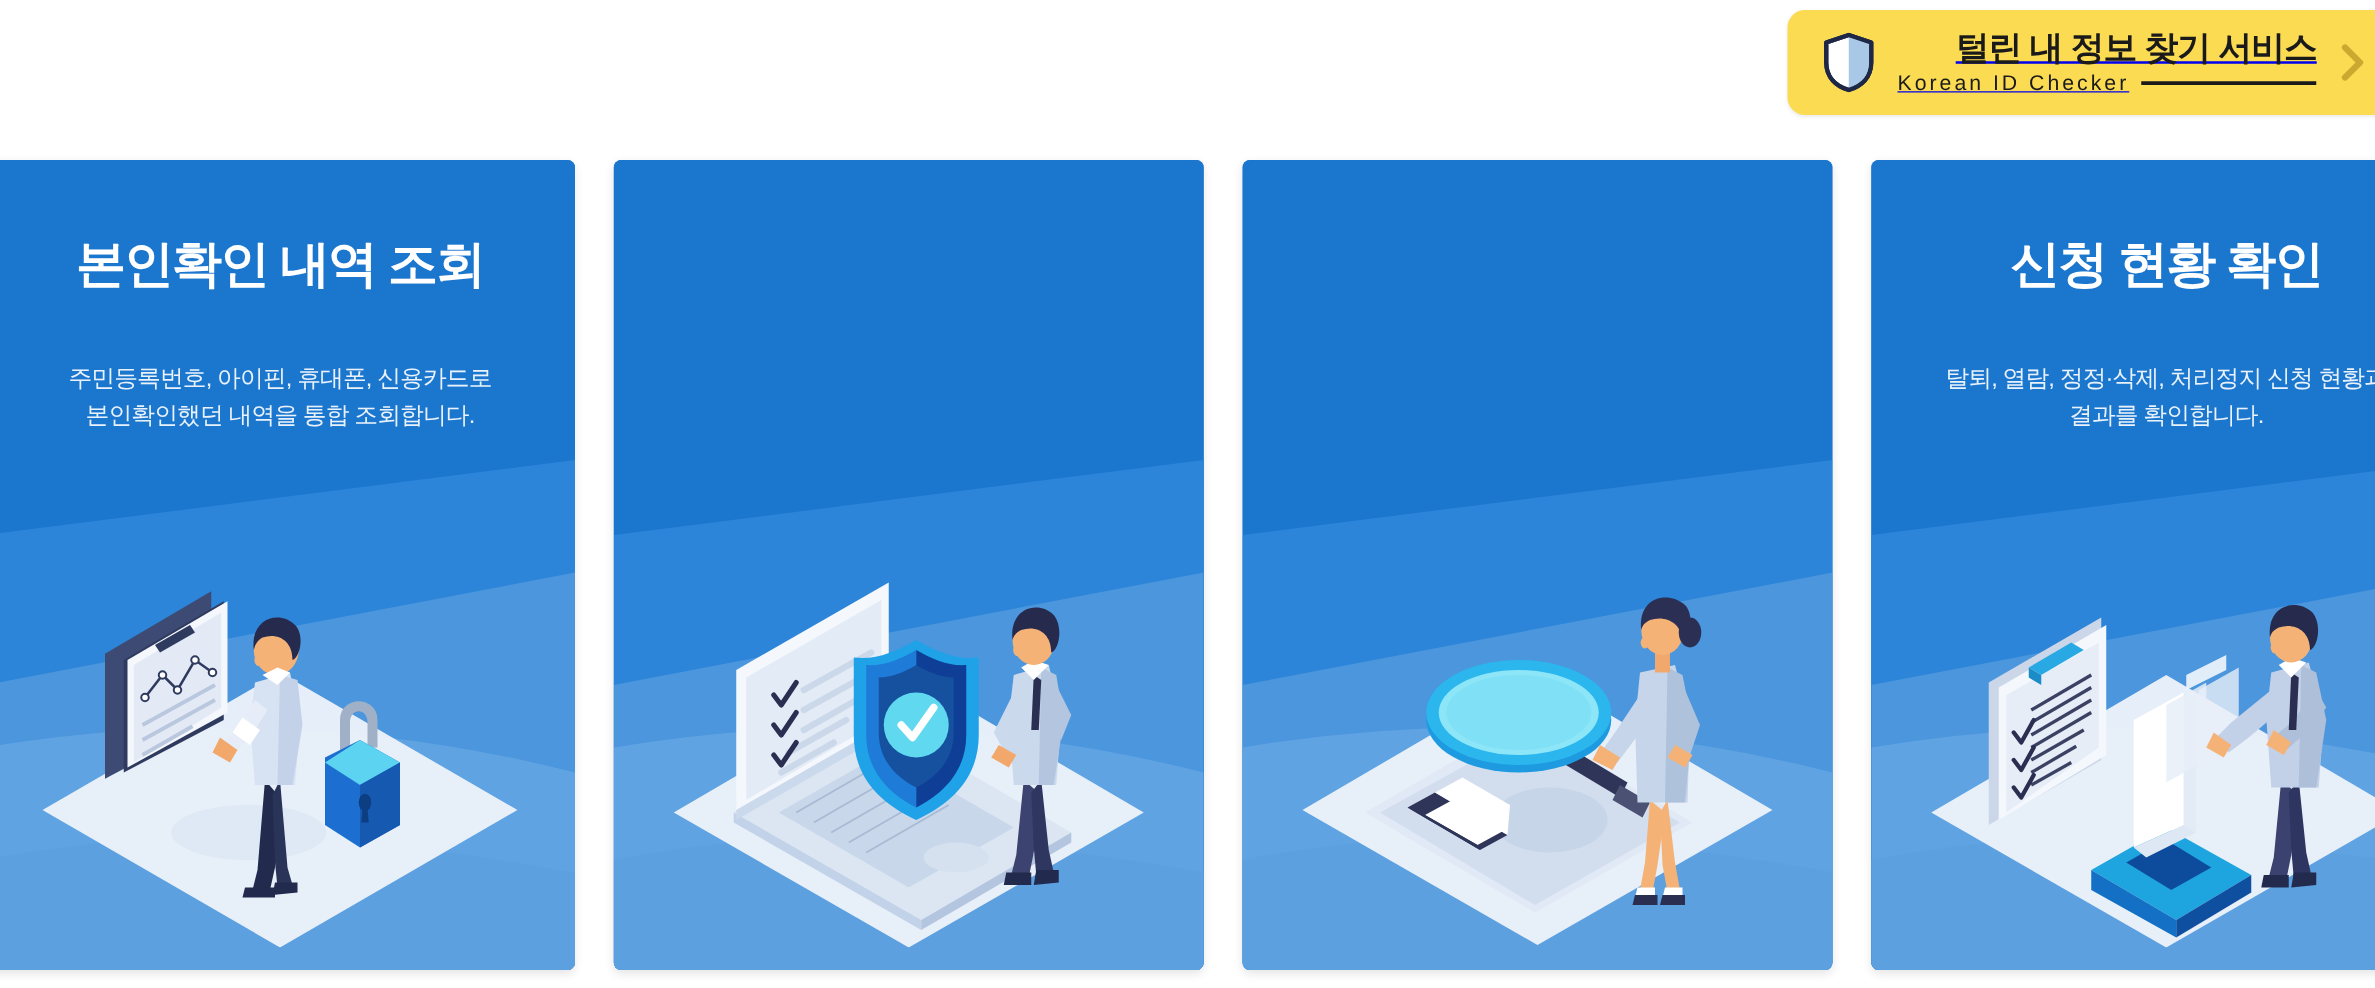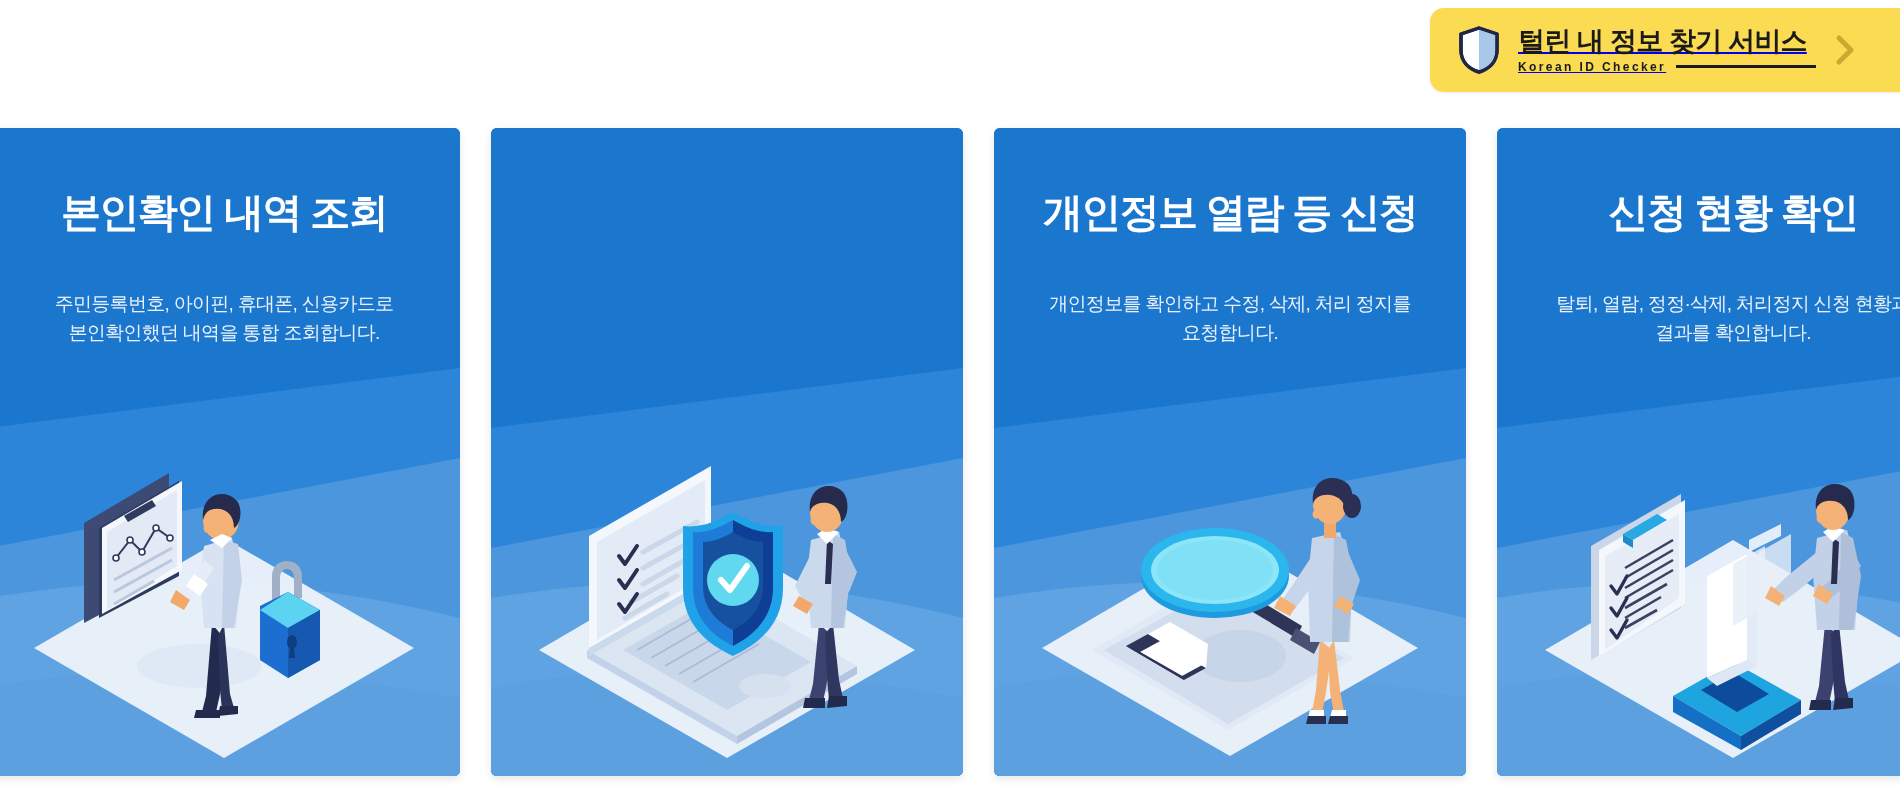--- a/index.html
+++ b/index.html
@@ -38,37 +38,38 @@
     width: 42px;
     height: 48px;
     flex: 0 0 auto;
     margin-right: 18px;
   }
   .promo-textblock {
     display: flex;
     flex-direction: column;
     justify-content: center;
     flex: 0 0 auto;
+    text-align: right;
   }
   .promo-title {
     font-size: 27px;
     font-weight: 700;
     color: #1a1a1a;
     letter-spacing: -0.8px;
     line-height: 1.12;
     white-space: nowrap;
   }
   .promo-sub-row {
     display: flex;
     align-items: center;
     margin-top: 3px;
   }
   .promo-sub {
-    font-size: 12px;
-    font-weight: 700;
+    font-size: 17px;
+    font-weight: 400;
     color: #1a1a1a;
     letter-spacing: 2.4px;
     white-space: nowrap;
   }
   .promo-sub-rule {
     flex: 1 1 auto;
     height: 3px;
     background: #1a1a1a;
     margin-left: 10px;
     min-width: 140px;
@@ -325,25 +326,20 @@
     <div class="card">
       <div class="card-bg">
         <svg viewBox="0 0 472 648" width="472" height="648" preserveAspectRatio="none">
           <rect width="472" height="648" fill="#1B76CE"></rect>
           <path d="M0 300 L472 240 L472 648 L0 648 Z" fill="#2C85D8"></path>
           <path d="M0 420 L472 330 L472 648 L0 648 Z" fill="#4B96DD"></path>
           <path d="M0 470 Q236 430 472 490 L472 648 L0 648 Z" fill="#5FA3E2"></path>
           <path d="M0 560 Q200 520 472 570 L472 648 L0 648 Z" fill="#5DA0E0"></path>
         </svg>
       </div>
-      <div class="card-text">
-        <div class="card-title">개인정보 열람 등 신청</div>
-        <div class="card-desc">개인정보를 확인하고 수정, 삭제, 처리 정지를
-요청합니다.</div>
-      </div>
       <div class="card-illustration">
         <svg viewBox="0 0 400 330" width="400" height="330">
           <path d="M200 110 L388 220 L200 328 L12 220 Z" fill="#EEF3FA" opacity="0.95"></path>
 
           <path d="M186 150 L324 230 L198 302 L62 222 Z" fill="#E0E9F5"></path>
           <path d="M190 158 L314 230 L198 296 L74 222 Z" fill="#D2DEEE"></path>
           <ellipse cx="210" cy="228" rx="46" ry="26" fill="#C4D2E6" opacity="0.8"></ellipse>
 
           <path d="M96 218 L118 206 L176 240 L154 252 Z" fill="#2E3558"></path>
           <path d="M118 206 L140 194 L178 216 L176 240 Z" fill="#FFFFFF"></path>

